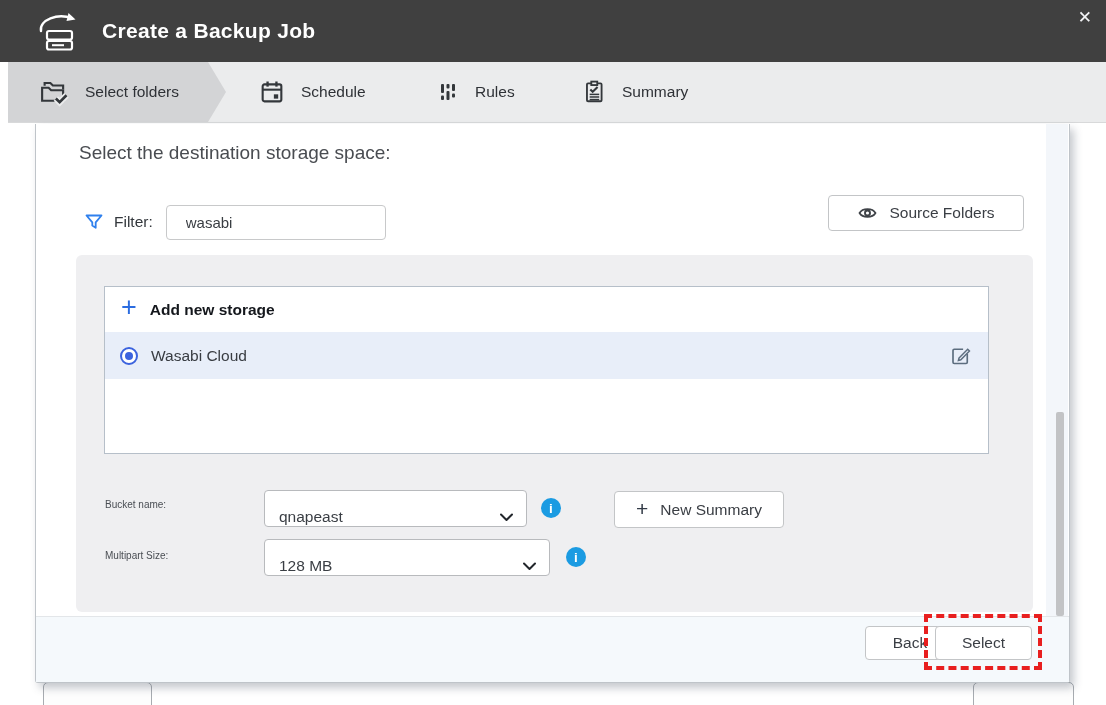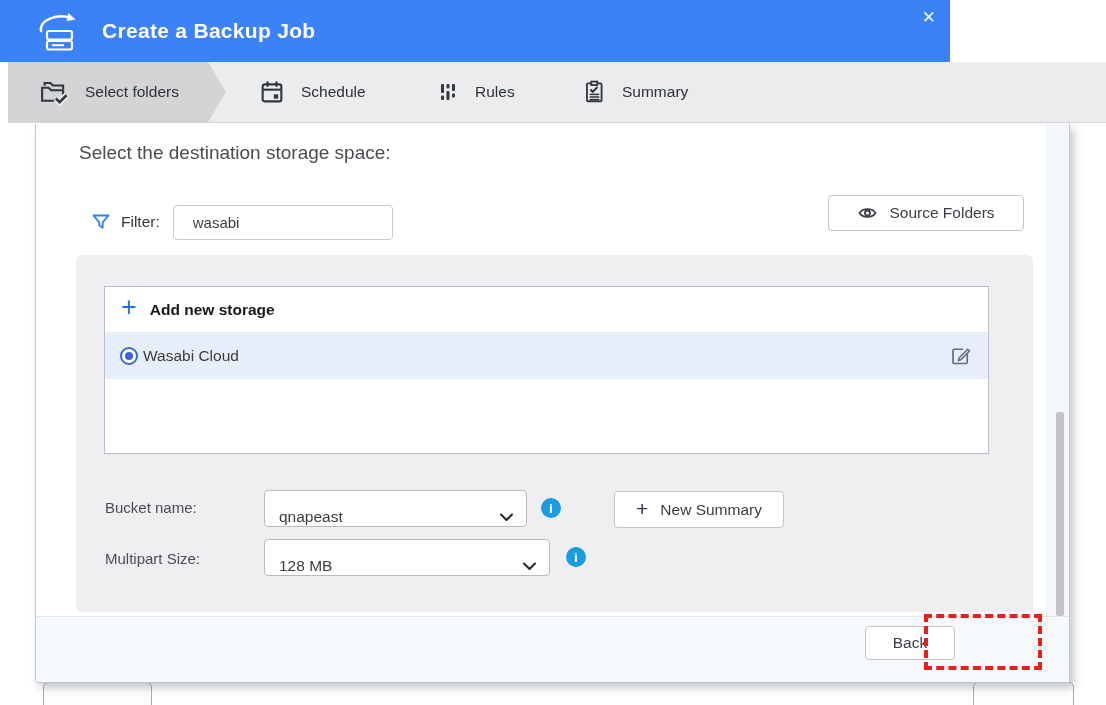--- a/index.html
+++ b/index.html
@@ -2,62 +2,62 @@
 <html><head>
 <meta charset="utf-8">
 <style>
   html,body{margin:0;padding:0}
   body{
     width:1106px;height:705px;position:relative;overflow:hidden;
     background:#ffffff;font-family:"Liberation Sans",sans-serif;
     -webkit-font-smoothing:antialiased;
   }
   
-  .header{position:absolute;left:0;top:0;width:950px;height:62px;background:#3b82f6}
+  .header{position:absolute;left:0;top:0;width:1106px;height:62px;background:#404040}
   .header-icon{position:absolute;left:33px;top:9px}
   .win-title{position:absolute;left:102px;top:0;height:62px;display:flex;align-items:center;
     color:#fff;font-size:21px;font-weight:bold;letter-spacing:.3px;white-space:nowrap}
   .close-btn{position:absolute;right:11px;top:6px;color:#f2f3f5;font-size:17px;line-height:1;
     padding:3px;cursor:pointer}
   
   .stepbar{position:absolute;left:8px;top:62px;width:1106px;height:61px;background:#ebeced;
     border-bottom:1px solid #d8d9da;box-sizing:border-box}
   .chevron{position:absolute;left:0;top:0;width:218px;height:100%;background:#d3d4d6;
     clip-path:polygon(0 0,200px 0,218px 50%,200px 100%,0 100%)}
   .step{position:absolute;top:0;height:100%;display:flex;align-items:center;gap:15px;
     color:#2e3136;font-size:15.5px;white-space:nowrap;cursor:default}
   .step svg{display:block}
   
   .dialog{position:absolute;left:35px;top:124px;width:1035px;height:559px;background:#fff;
     border:1px solid #bfc4c9;border-top:none;box-sizing:border-box;z-index:5;
     box-shadow:4px 5px 9px rgba(50,60,80,.28);border-radius:0 0 3px 3px}
   .heading{position:absolute;left:43px;top:18px;font-size:19px;color:#494c51}
-  .filter-row{position:absolute;left:55px;top:80px;height:36px;display:flex;align-items:center}
+  .filter-row{position:absolute;left:48px;top:80px;height:36px;display:flex;align-items:center}
   .filter-label{font-size:15.5px;color:#33373c;margin:0 13px 0 10px}
   .filter-input{width:220px;height:35px;border:1px solid #c8c9ca;border-radius:4px;
     font:15px "Liberation Sans",sans-serif;color:#3a3e43;padding:0 19px;box-sizing:border-box;outline:none;background:#fff}
   .btn{background:#fff;border:1px solid #c3c5c7;border-radius:4px;color:#3a3e44;
     font-family:"Liberation Sans",sans-serif;font-size:15.5px;display:flex;align-items:center;
     justify-content:center;box-sizing:border-box;cursor:pointer;white-space:nowrap}
   .src-btn{position:absolute;left:792px;top:71px;width:196px;height:36px;gap:11px}
   
   .panel{position:absolute;left:40px;top:131px;width:957px;height:357px;background:#efeff1;border-radius:6px}
   .acc-list{position:absolute;left:28px;top:31px;width:885px;height:168px;background:#fff;
     border:1px solid #b6bfc9;box-sizing:border-box}
   .row-add{height:45px;display:flex;align-items:center;padding-left:16px;cursor:pointer}
   .plus-blue{color:#2b6ce0;font-size:27px;font-weight:400;line-height:1;margin-top:-4px}
   .row-add-label{margin-left:13px;font-weight:bold;font-size:15.5px;color:#14171c}
   .row-acc{height:47px;background:#e8eef9;display:flex;align-items:center;padding-left:15px;
     position:relative;cursor:pointer}
   .radio{width:18px;height:18px;border:2px solid #3c63de;border-radius:50%;background:#fff;
     box-sizing:border-box;position:relative;flex:none}
   .radio::after{content:"";position:absolute;left:3px;top:3px;width:8px;height:8px;background:#3c63de;border-radius:50%}
-  .row-acc-label{margin-left:5px;font-size:15.5px;color:#383c42}
+  .row-acc-label{margin-left:13px;font-size:15.5px;color:#383c42}
   .edit-btn{position:absolute;right:15px;top:50%;transform:translateY(-50%);cursor:pointer;line-height:0}
-  .field-label{position:absolute;left:29px;font-size:15px;color:#4a4e54;white-space:nowrap}
+  .field-label{position:absolute;left:29px;font-size:10px;color:#4a4e54;white-space:nowrap}
   .select{position:absolute;background:#fff;border:1px solid #b8babd;border-radius:4px;
     display:flex;align-items:center;justify-content:space-between;
     padding:17px 13px 0 14px;box-sizing:border-box;font-size:15.5px;color:#3a3e44;cursor:pointer}
   .info{position:absolute;width:20px;height:20px;border-radius:50%;background:#1b9be2;color:#fff;
     display:flex;align-items:center;justify-content:center;font-size:13.5px;font-weight:bold;cursor:pointer}
   .newbucket-btn{position:absolute;left:538px;top:236px;width:170px;height:37px;gap:12px}
   .plus-dark{color:#333b47;font-size:21px;line-height:1;margin-top:-2px}
   
   .scroll-track{position:absolute;right:1px;top:0;width:22px;height:492px;background:#f3f6fa}
   .scroll-thumb{position:absolute;right:4px;top:288px;width:8px;height:204px;background:#c2c3c5;border-radius:2px;cursor:grab}
@@ -220,15 +220,18 @@
   </div>
 
   <div class="scroll-track">
     <div class="scroll-thumb"></div>
   </div>
 
   <div class="footer">
     <div class="btn btn-back">
       <span>Back</span>
     </div>
+    <div class="btn btn-select">
+      <span>Select</span>
+    </div>
     <div class="annotation"></div>
   </div>
 </div>
 
 </body></html>

